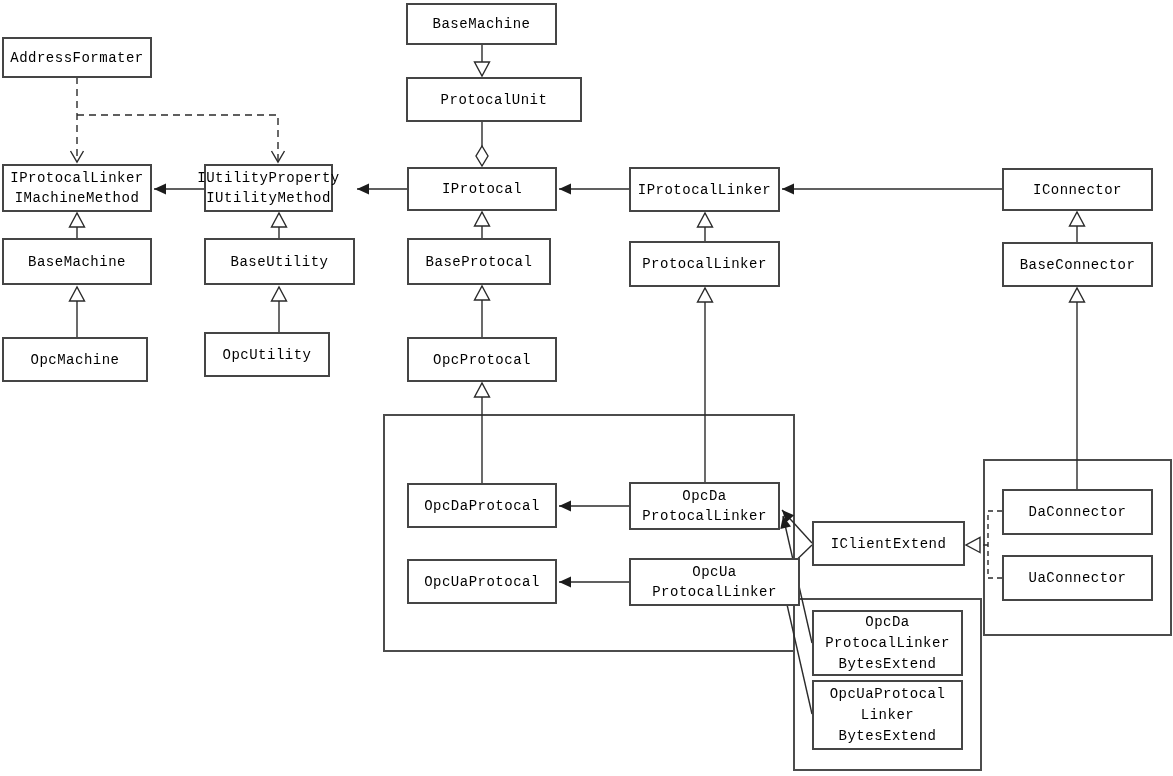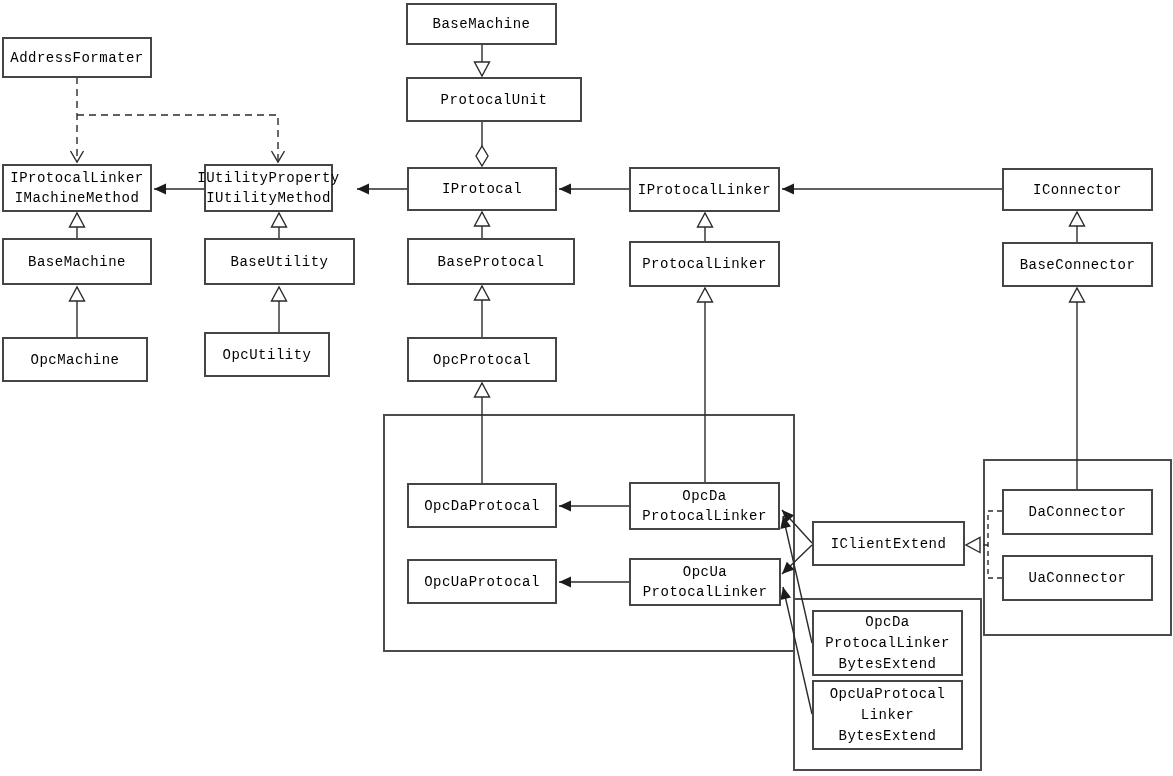--- a/index.html
+++ b/index.html
@@ -125,40 +125,40 @@
   <div class="node" style="left:407px;top:167px;width:150px;height:44px">IProtocal</div>
 
   <div class="node" style="left:629px;top:167px;width:151px;height:45px">IProtocalLinker</div>
 
   <div class="node" style="left:1002px;top:168px;width:151px;height:43px">IConnector</div>
 
   <div class="node" style="left:2px;top:238px;width:150px;height:47px">BaseMachine</div>
 
   <div class="node" style="left:204px;top:238px;width:151px;height:47px">BaseUtility</div>
 
-  <div class="node" style="left:407px;top:238px;width:168px;height:47px">BaseProtocal</div>
+  <div class="node" style="left:407px;top:238px;width:144px;height:47px">BaseProtocal</div>
 
   <div class="node" style="left:629px;top:241px;width:151px;height:46px">ProtocalLinker</div>
 
   <div class="node" style="left:1002px;top:242px;width:151px;height:45px">BaseConnector</div>
 
   <div class="node" style="left:2px;top:337px;width:146px;height:45px">OpcMachine</div>
 
   <div class="node" style="left:204px;top:332px;width:126px;height:45px">OpcUtility</div>
 
   <div class="node" style="left:407px;top:337px;width:150px;height:45px">OpcProtocal</div>
 
   <div class="node" style="left:407px;top:483px;width:150px;height:45px">OpcDaProtocal</div>
 
   <div class="node" style="left:629px;top:482px;width:151px;height:48px">OpcDa
 ProtocalLinker</div>
 
   <div class="node" style="left:407px;top:559px;width:150px;height:45px">OpcUaProtocal</div>
 
-  <div class="node" style="left:629px;top:558px;width:152px;height:48px">OpcUa
+  <div class="node" style="left:629px;top:558px;width:171px;height:48px">OpcUa
 ProtocalLinker</div>
 
   <div class="node" style="left:812px;top:521px;width:153px;height:45px">IClientExtend</div>
 
   <div class="node" style="left:1002px;top:489px;width:151px;height:46px">DaConnector</div>
 
   <div class="node" style="left:1002px;top:555px;width:151px;height:46px">UaConnector</div>
 
   <div class="node three-line" style="left:812px;top:610px;width:151px;height:66px">OpcDa
 ProtocalLinker

